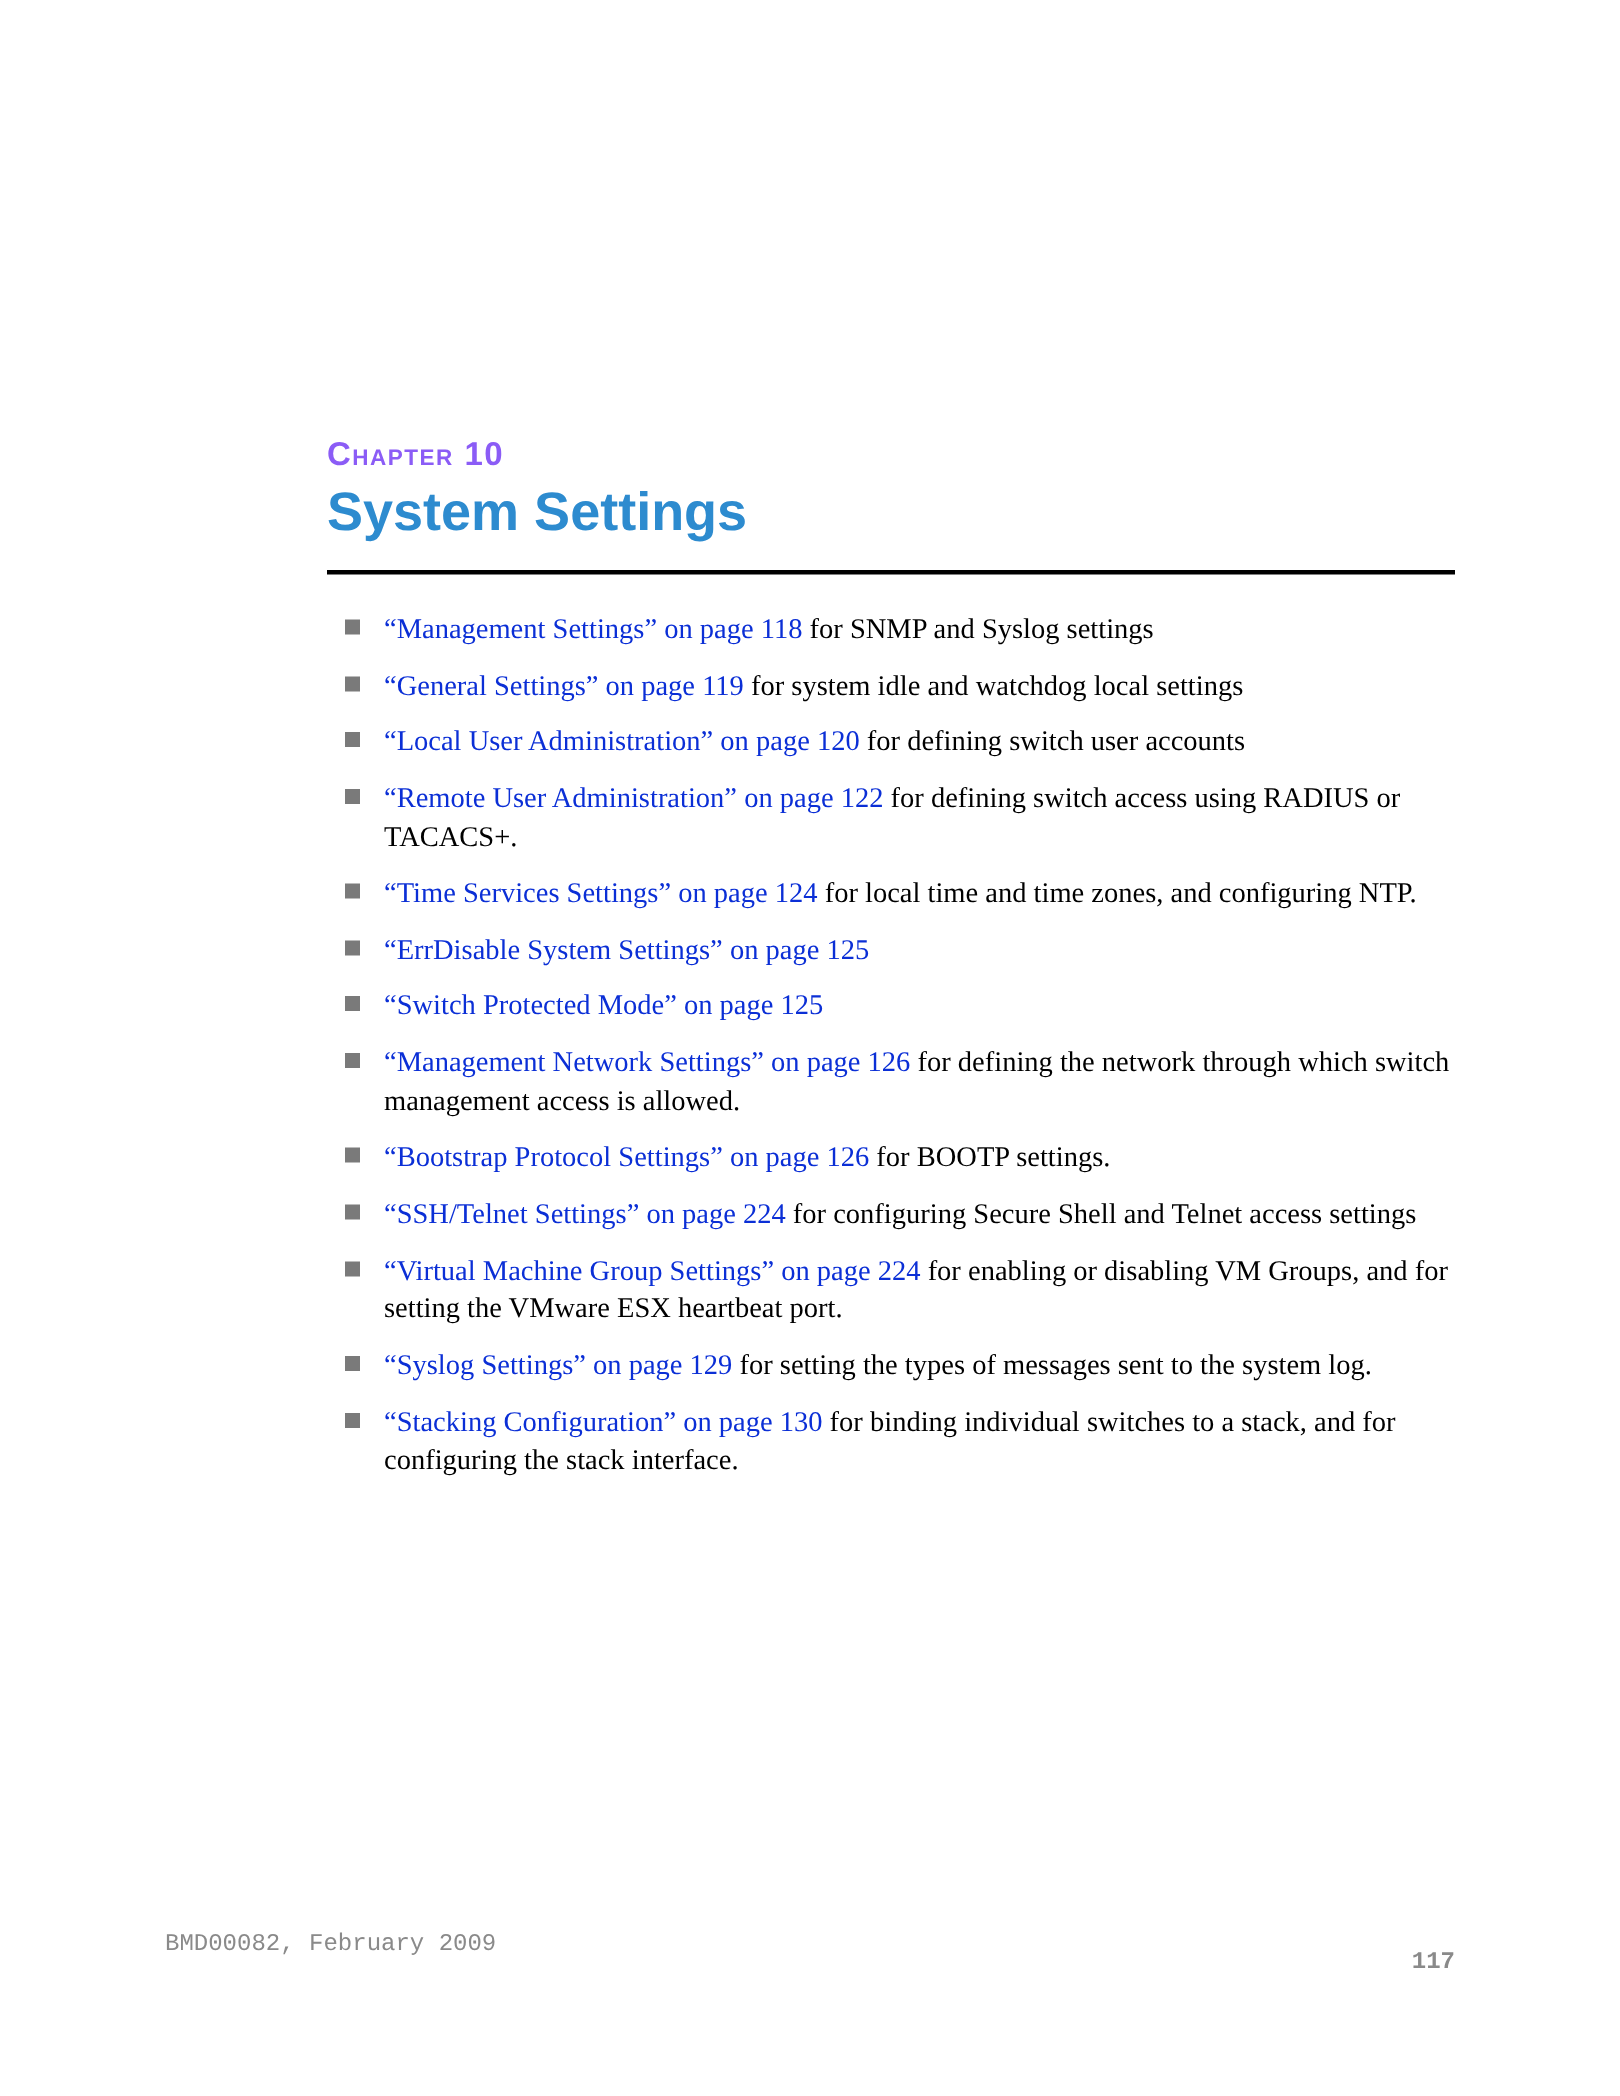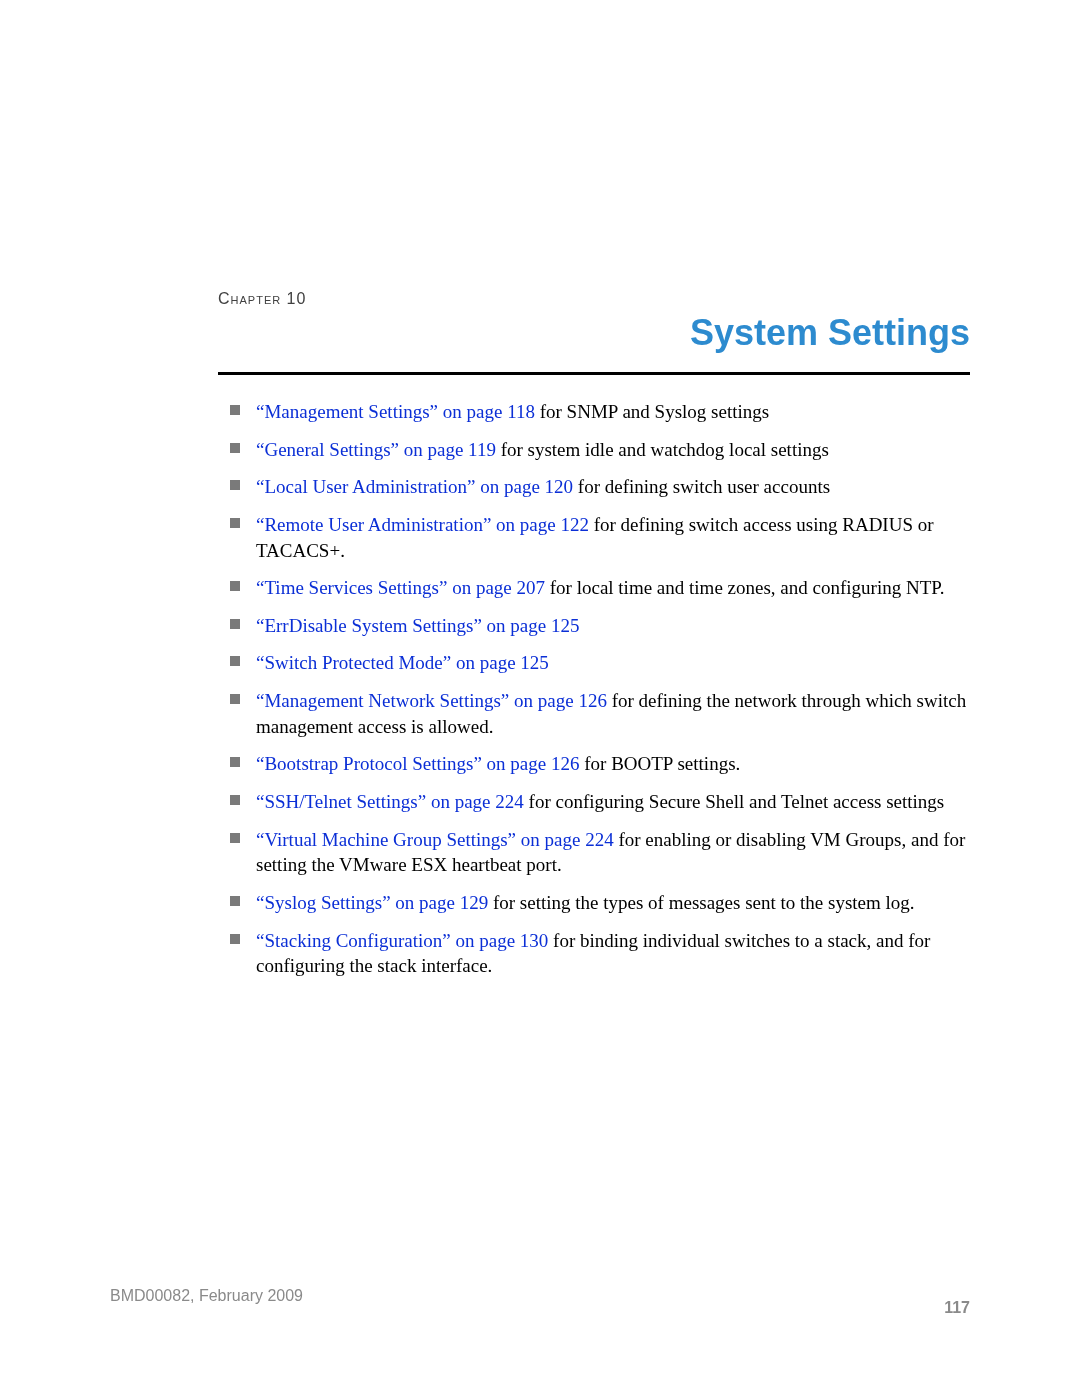--- a/index.html
+++ b/index.html
@@ -12,33 +12,32 @@
     position: relative;
     color: #000;
   }
   .page {
     padding: 290px 110px 0 218px;
   }
   .chapter-label {
     font-family: Arial, Helvetica, sans-serif;
     font-variant: small-caps;
     letter-spacing: 1px;
-    color: #404040;
-    font-size: 16px;
-    font-weight: 400;
+    color: #8b5cf6;
+    font-size: 22px;
+    font-weight: 700;
     margin: 0 0 4px 0;
   }
   .chapter-title {
     font-family: Arial, Helvetica, sans-serif;
     color: #2d8bcf;
     font-size: 36px;
     font-weight: 700;
     margin: 0;
     padding-bottom: 18px;
-    text-align: right;
   }
   .rule {
     border: none;
     border-top: 3px solid #000;
     margin: 0 0 24px 0;
   }
   .intro {
     font-size: 19px;
     line-height: 1.35;
     margin: 0 0 18px 0;
@@ -66,21 +65,21 @@
   }
   .link {
     color: #0b2fd6;
     text-align: center;
   }
   .footer {
     position: absolute;
     bottom: 80px;
     left: 110px;
     right: 110px;
-    font-family: Liberation Sans, sans-serif;
+    font-family: Liberation Mono, monospace;
     font-size: 16px;
     color: #8a8a8a;
     display: flex;
     justify-content: space-between;
   }
   .footer .pagenum {
     font-weight: 700;
     margin-top: 12px;
   }
 </style>
@@ -89,21 +88,21 @@
 
 <div class="page">
   <div class="chapter-label">Chapter 10</div>
   <h1 class="chapter-title">System Settings</h1>
   <hr class="rule">
   <ul class="toc">
       <li><span class="link">“Management Settings” on page 118</span><span> for SNMP and Syslog settings</span></li>
       <li><span class="link">“General Settings” on page 119</span><span> for system idle and watchdog local settings</span></li>
       <li><span class="link">“Local User Administration” on page 120</span><span> for defining switch user accounts</span></li>
       <li><span class="link">“Remote User Administration” on page 122</span><span> for defining switch access using RADIUS or TACACS+.</span></li>
-      <li><span class="link">“Time Services Settings” on page 207</span><span> for local time and time zones, and configuring NTP.</span></li>
+      <li><span class="link">“Time Services Settings” on page 124</span><span> for local time and time zones, and configuring NTP.</span></li>
       <li><span class="link">“ErrDisable System Settings” on page 125</span></li>
       <li><span class="link">“Switch Protected Mode” on page 125</span></li>
       <li><span class="link">“Management Network Settings” on page 126</span><span> for defining the network through which switch management access is allowed.</span></li>
       <li><span class="link">“Bootstrap Protocol Settings” on page 126</span><span> for BOOTP settings.</span></li>
       <li><span class="link">“SSH/Telnet Settings” on page 224</span><span> for configuring Secure Shell and Telnet access settings</span></li>
       <li><span class="link">“Virtual Machine Group Settings” on page 224</span><span> for enabling or disabling VM Groups, and for setting the VMware ESX heartbeat port.</span></li>
       <li><span class="link">“Syslog Settings” on page 129</span><span> for setting the types of messages sent to the system log.</span></li>
       <li><span class="link">“Stacking Configuration” on page 130</span><span> for binding individual switches to a stack, and for configuring the stack interface.</span></li>
     </ul>
 </div>

